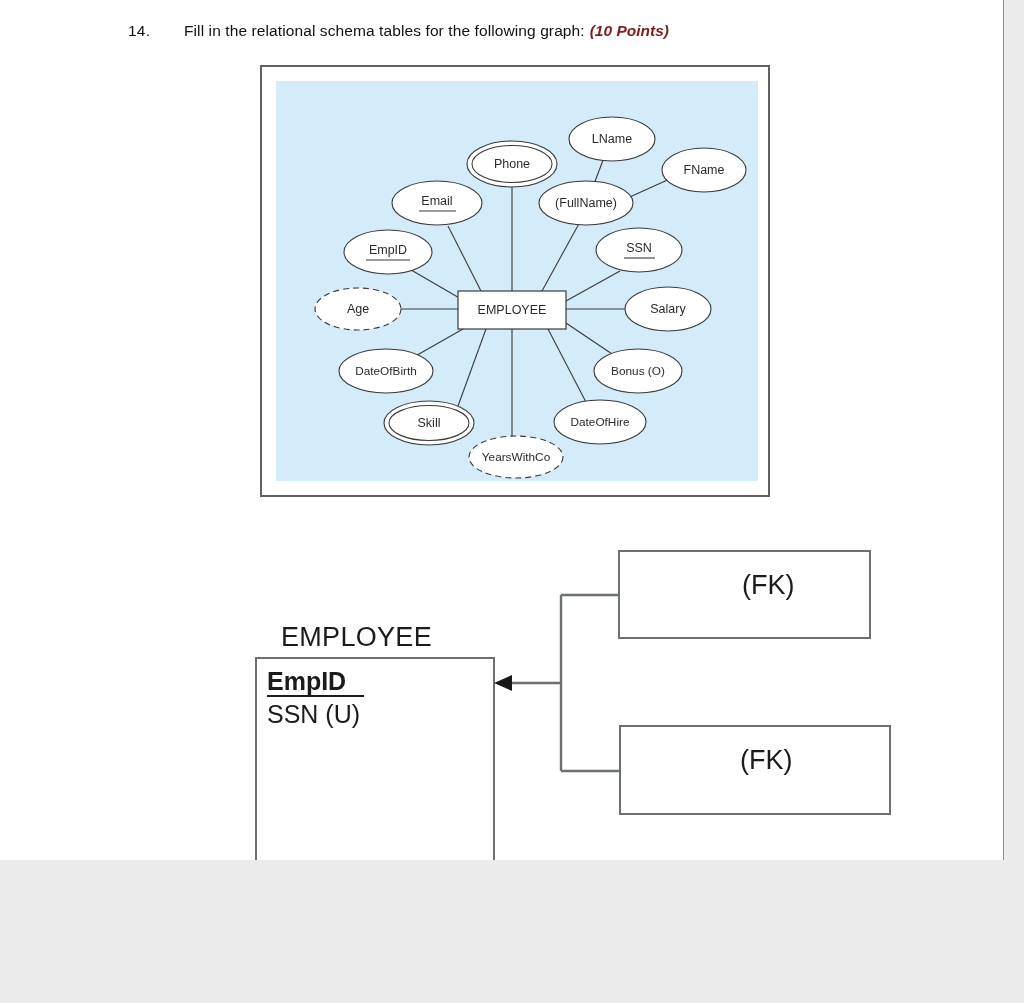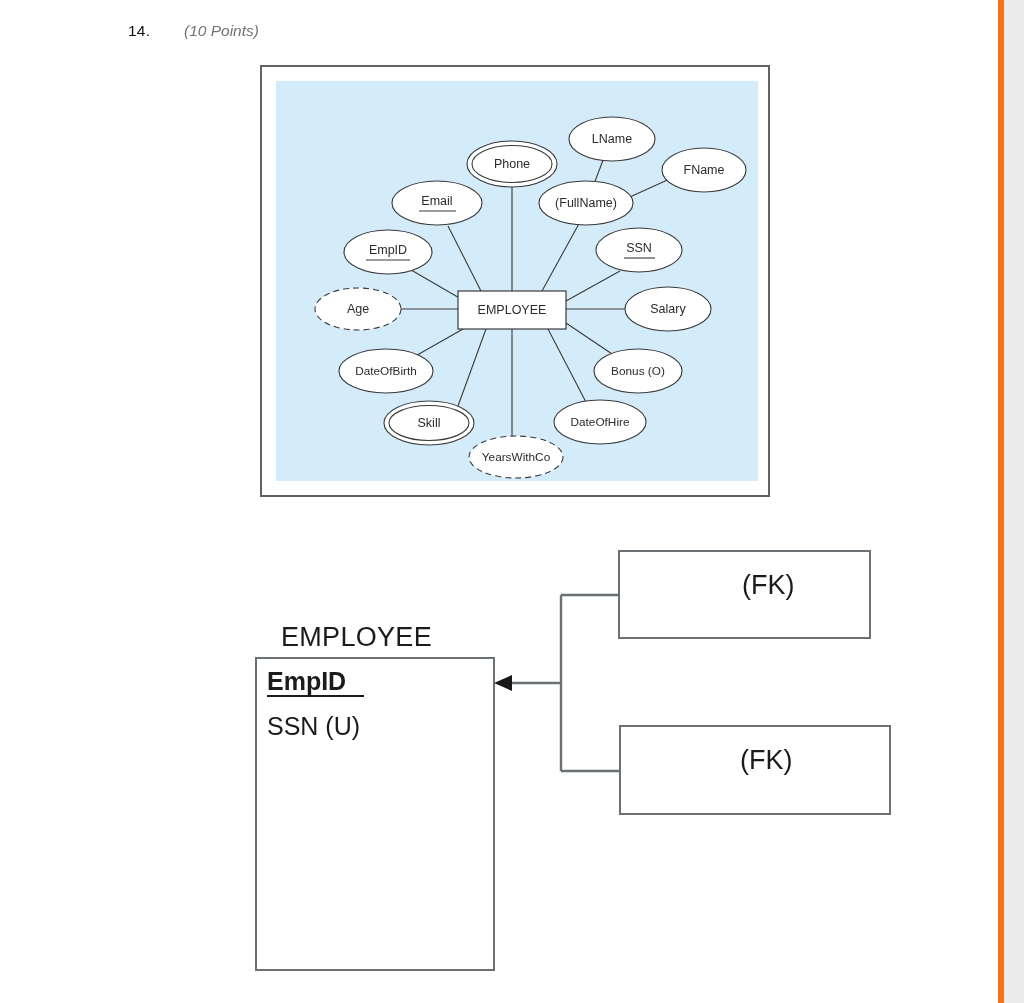--- a/index.html
+++ b/index.html
@@ -5,42 +5,43 @@
 <style>
   html,body{margin:0;padding:0;}
   body{
     width:1024px;height:1003px;
     background:#ececec;
     font-family:"Liberation Sans",sans-serif;
     overflow:hidden;
   }
   #page{
     position:absolute;left:0;top:0;
-    width:1004px;height:1003px;
+    width:1004px;height:860px;
     background:#ffffff;
-    border-right:6px solid #f97316;
+    border-right:1px solid #f97316;
     box-sizing:border-box;
     overflow:hidden;
   }
 
   
   #question{
     position:absolute;left:128px;top:22px;
     display:flex;align-items:baseline;
     white-space:nowrap;
   }
   #q-num{
     font-size:15.5px;color:#111;letter-spacing:.2px;
     width:56px;
   }
   #q-text{
     font-size:15.5px;color:#111;letter-spacing:.1px;
   }
   #q-points{
-    font-size:15.5px;color:#737373;font-style:italic;font-weight:400;
+    font-size:15.5px;color:#7f1d1d;font-style:italic;font-weight:700;
+    margin-left:5px;
   }
 
   
   #er-frame{
     position:absolute;left:260px;top:65px;
     width:510px;height:432px;
     background:#ffffff;
     border:2px solid #5f6368;
     box-sizing:border-box;
   }
@@ -91,21 +92,21 @@
   .attr-pk{
     font-size:25px;font-weight:bold;color:#1b1b1b;
     line-height:1.05;
     display:inline-block;
     border-bottom:2px solid #1b1b1b;
     padding-bottom:1px;
     padding-right:18px;
   }
   .attr-plain{
     font-size:25px;color:#1b1b1b;line-height:1.1;
-    margin-top:16px;white-space:nowrap;
+    margin-top:4px;white-space:nowrap;
   }
 
   .fk-box{
     position:absolute;background:#fff;
     border:2px solid #6b7075;box-sizing:border-box;
   }
   #fk-box-1{left:618px;top:550px;width:253px;height:89px;}
   #fk-box-2{left:619px;top:725px;width:272px;height:90px;}
   .fk-label{
     position:absolute;
@@ -120,20 +121,21 @@
   .conn-line{stroke:#6b7075;stroke-width:2.4;fill:none;}
   .arrow-head{fill:#17181a;}
 </style>
 </head>
 <body>
 
 <div id="page">
 
   <div id="question">
     <span id="q-num">14.</span>
+    <span id="q-text">Fill in the relational schema tables for the following graph:</span>
     <span id="q-points">(10 Points)</span>
   </div>
 
   <div id="er-frame">
     <div id="er-canvas">
       <svg id="er-svg" width="482" height="400" viewBox="0 0 482 400">
 
         <g>
           <line class="link" x1="236" y1="210" x2="236" y2="96"></line>
           <line class="link" x1="266" y1="210" x2="305" y2="139"></line>

